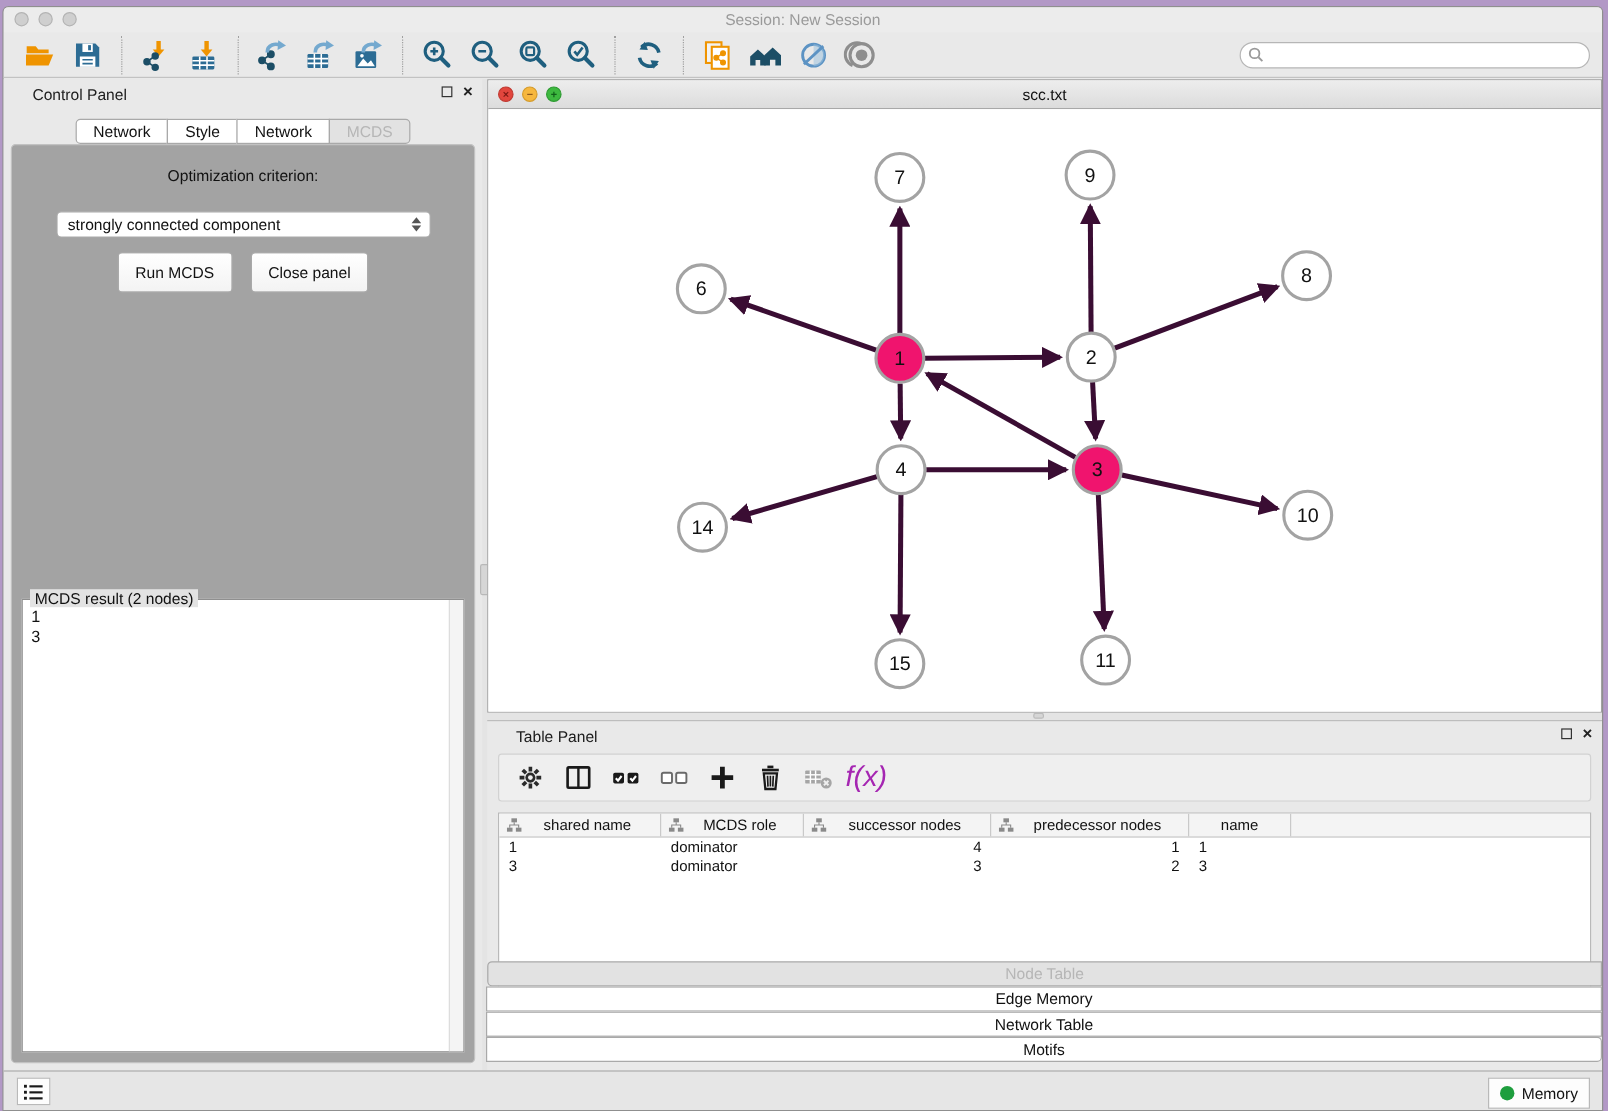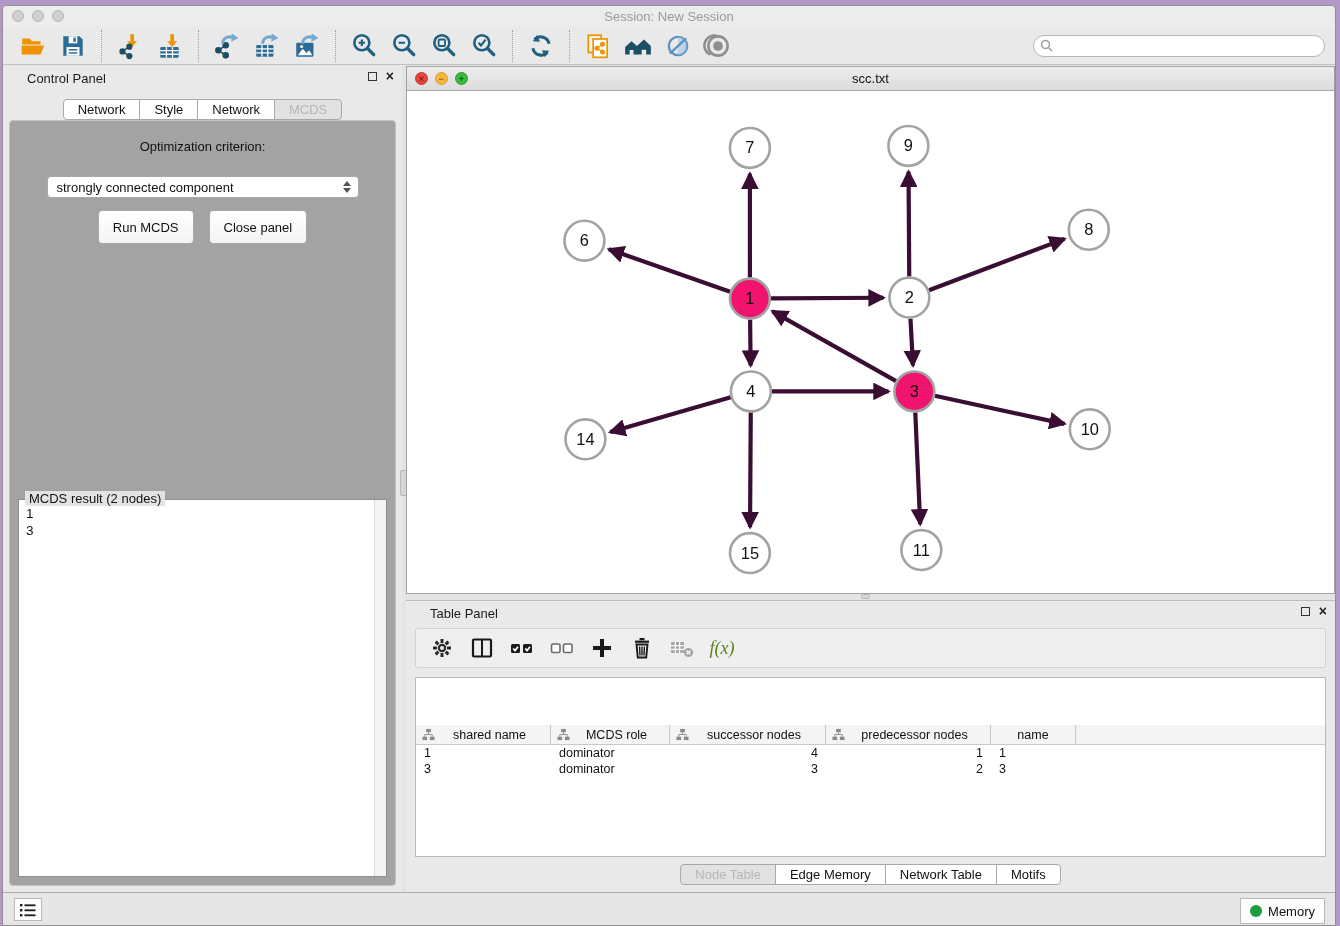--- a/index.html
+++ b/index.html
@@ -91,30 +91,30 @@
   .net-title { position:absolute; left:0; right:0; top:4px; text-align:center; font-size:13px; color:#111; }
   .net-canvas { position:absolute; left:0; top:24px; right:0; bottom:0; background:#fff; }
   .net-canvas svg { width:100%; height:100%; display:block; }
   
   .table-panel { position:absolute; left:403px; right:0; top:534px; bottom:0; background:#e9e9e9; border-top:1px solid #bdbdbd; }
   .tp-toolbar {
     position:absolute; left:9px; right:9px; top:27px; height:40px; background:#efefef;
     border:1px solid #d2d2d2; border-radius:3px; display:flex; align-items:center; padding:0 8px; gap:4px;
   }
   .tp-btn { width:36px; height:32px; display:flex; align-items:center; justify-content:center; cursor:default; }
-  .fx-text { font-family:Liberation Serif, serif; font-style:italic; font-size:18px; color:#4d7c0f; }
+  .fx-text { font-family:Liberation Sans, sans-serif; font-style:italic; font-size:24px; color:#a21caf; }
   .tbl { position:absolute; left:9px; right:9px; top:76px; height:180px; background:#fff; border:1px solid #b9b9b9; overflow:hidden; }
-  .tbl-head { display:flex; height:20px; background:#f4f4f4; border-bottom:1px solid #c9c9c9;margin-top:47px; }
+  .tbl-head { display:flex; height:20px; background:#f4f4f4; border-bottom:1px solid #c9c9c9; }
   .th { display:flex; align-items:center; border-right:1px solid #c9c9c9; font-size:12.5px; color:#111; padding-left:6px; position:relative; }
   .th .th-label { flex:1; text-align:center; padding-right:6px; }
   .tr { display:flex; height:16px; }
   .td { font-size:12.5px; color:#111; padding:0 8px; line-height:16px; white-space:nowrap; overflow:hidden; }
   .c0 { width:135px; } .c1 { width:119px; } .c2 { width:156px; } .c3 { width:165px; } .c4 { width:85px; }
   .num { text-align:right; }
-  .tp-tabs { position:absolute; left:0; right:0; bottom:7px; }
+  .tp-tabs { position:absolute; left:0; right:0; bottom:7px;flex-direction:column; }
   
   .statusbar { position:absolute; left:0; right:0; bottom:0; height:33px; background:#e6e6e6; border-top:1px solid #adadad; }
   .sb-left-btn { position:absolute; left:11px; top:5px; width:28px; height:23px; background:#fdfdfd; border:1px solid #b9b9b9; display:flex; align-items:center; justify-content:center; }
   .memory-btn {
     position:absolute; right:10px; top:5px; height:17px; background:#fdfdfd; border:1px solid #b9b9b9;
     display:flex; align-items:center; gap:6px; padding:12px 9px; font-size:13px; color:#111; cursor:default;
   }
   .mem-dot { width:12px; height:12px; border-radius:50%; background:#1e9e3e; }
 </style>
 </head>

